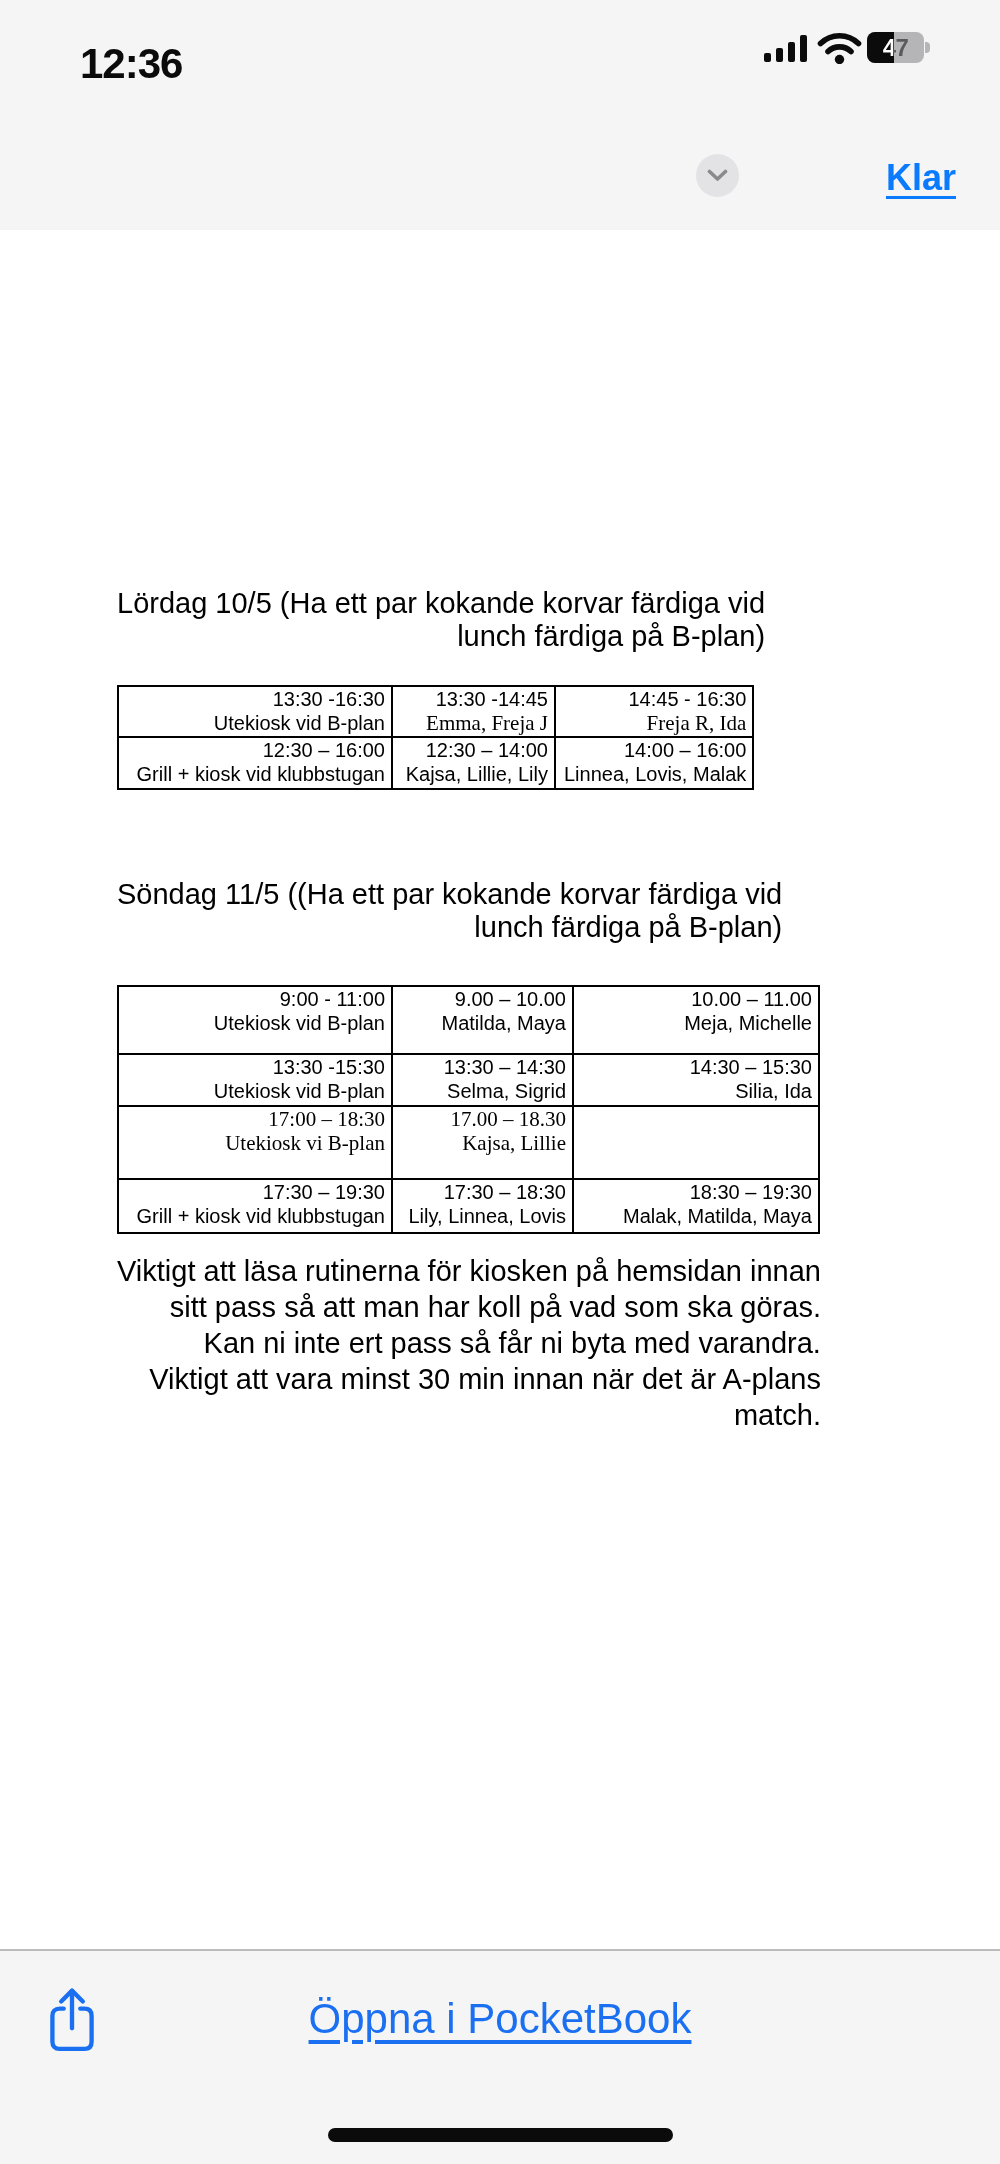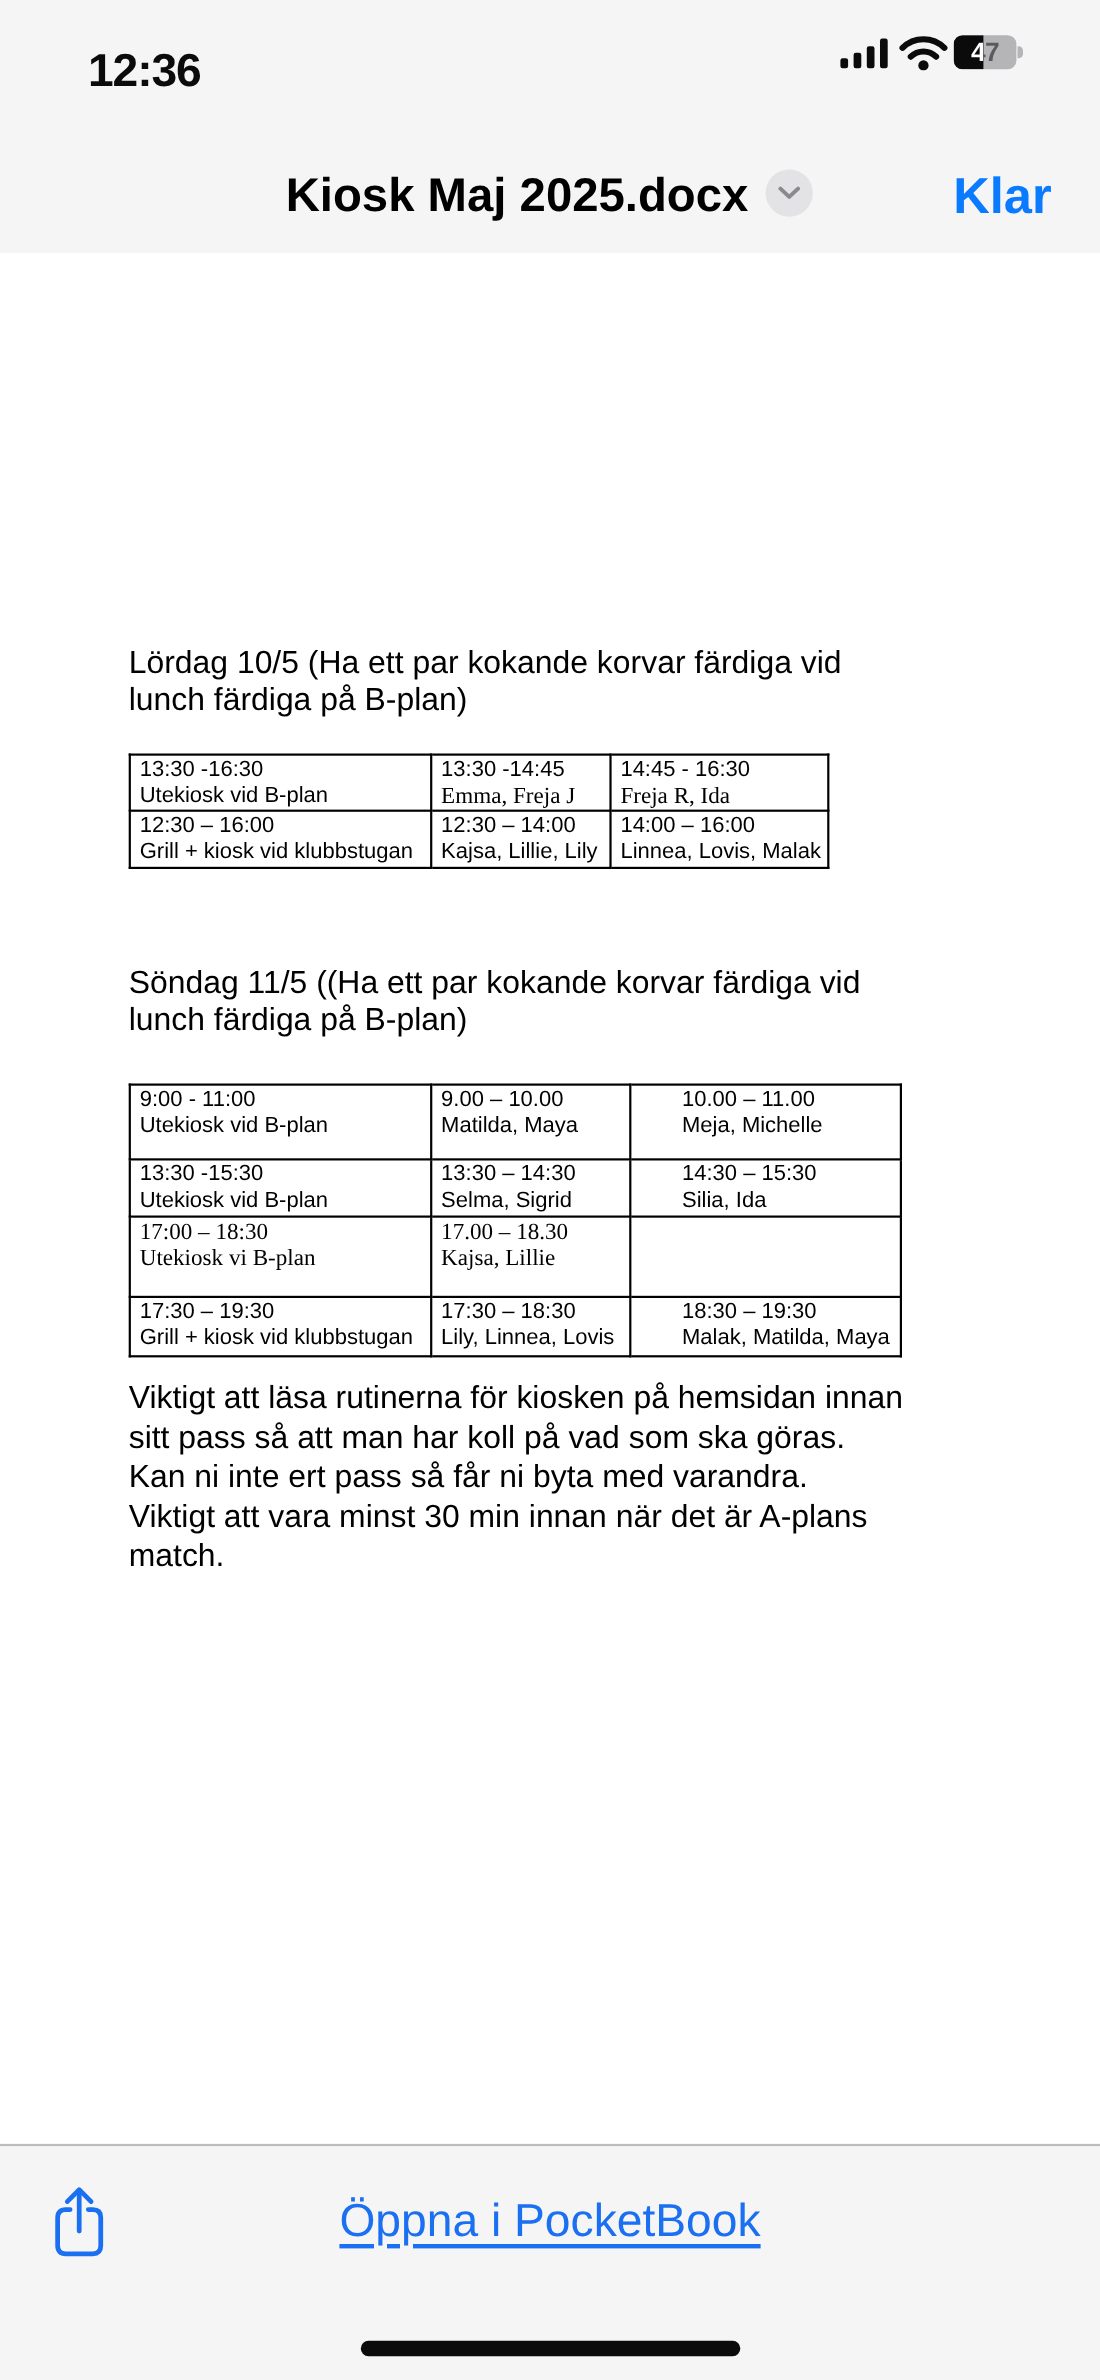--- a/index.html
+++ b/index.html
@@ -39,26 +39,26 @@
     position:absolute;left:0;top:154px;width:940px;height:48px;line-height:48px;
     text-align:center;font-size:43px;font-weight:700;color:#000;
     white-space:nowrap;
   }
   .title-drop{
     position:absolute;left:696px;top:154px;width:43px;height:43px;border-radius:50%;
     background:#e3e3e6;display:flex;align-items:center;justify-content:center;cursor:pointer;
   }
   .done-btn{
     position:absolute;right:44px;top:154px;height:48px;line-height:48px;
-    font-size:46px;font-weight:700;color:#0a7aff;
+    font-size:36px;font-weight:700;color:#0a7aff;text-decoration:underline;
     text-underline-offset:6px;cursor:pointer;background:none;border:none;padding:0;
     font-family:"Liberation Sans","DejaVu Sans",sans-serif;
   }
   
-  .doc{position:absolute;left:0;top:230px;width:1000px;height:1719px;background:#ffffff;}
+  .doc{position:absolute;left:0;top:230px;width:1000px;height:1719px;background:#ffffff;text-align:right;}
   .h-block{position:absolute;left:117px;font-size:29px;line-height:33px;color:#000;}
   .h1{top:357px;} .h2{top:648px;}
   .note{position:absolute;left:117px;top:1023px;font-size:29px;line-height:36px;color:#000;}
   table.sched{
     position:absolute;border-collapse:collapse;table-layout:fixed;
   }
   table.sched td{
     border:2px solid #000;vertical-align:top;
     padding:1px 6px 0 8px;font-size:20px;line-height:23.5px;color:#000;
     overflow:hidden;white-space:nowrap;
@@ -108,21 +108,20 @@
       <circle cx="22.5" cy="28.5" r="4.7" fill="#0b0b0c"></circle>
     </svg>
   </span>
 
   <div class="battery">
     <div class="fill"></div>
     <div class="pct">47</div>
   </div>
   <div class="battery-nub"></div>
 
-  <div class="doc-title">Kiosk Maj 2025.docx</div>
 
   <div class="title-drop">
     <span style="display:flex;">
       <svg width="21" height="13" viewBox="0 0 21 13">
         <polyline points="2.5,2.5 10.5,10 18.5,2.5" fill="none" stroke="#8a8a8e" stroke-width="3.6" stroke-linecap="round" stroke-linejoin="round"></polyline>
       </svg>
     </span>
   </div>
 
   <button class="done-btn">Klar</button>

